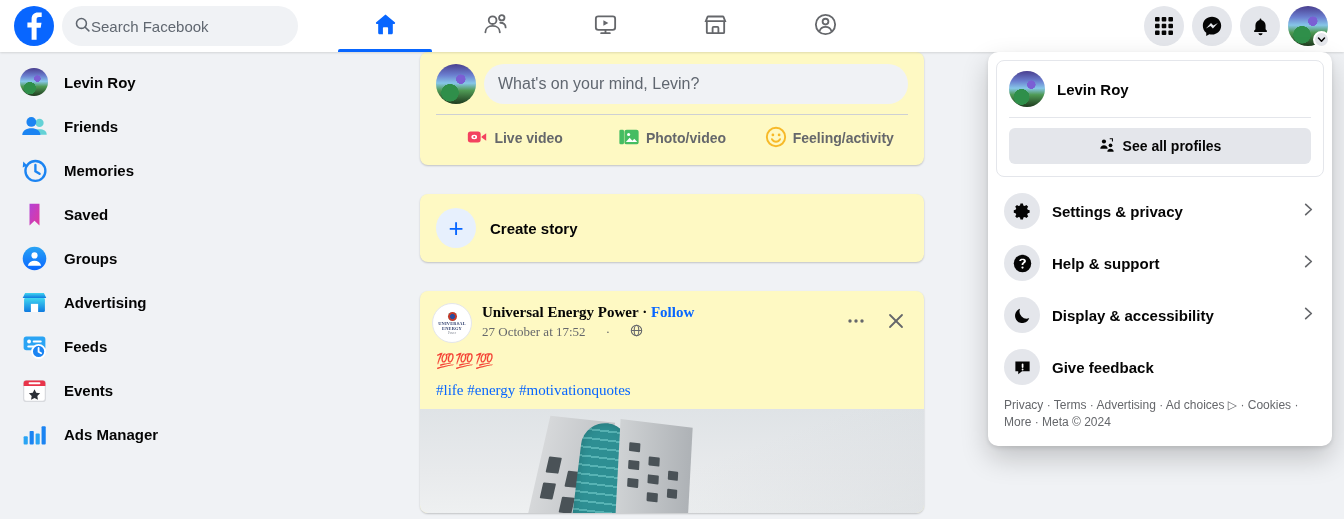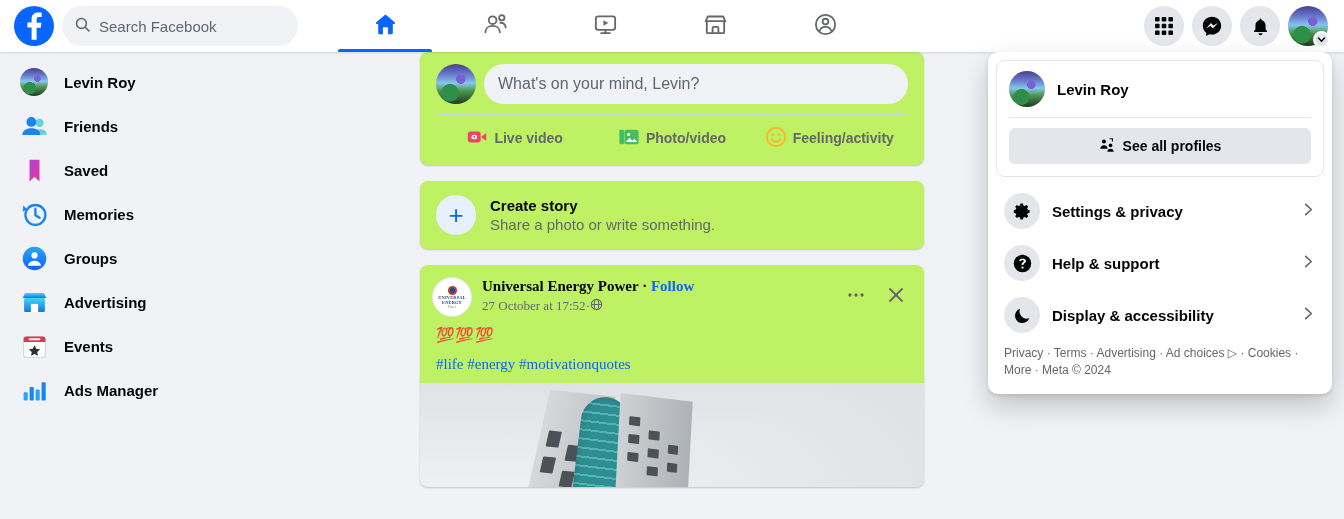--- a/index.html
+++ b/index.html
@@ -16,21 +16,21 @@
     width: 1344px; height: 52px;
     background: #ffffff;
     box-shadow: 0 1px 2px rgba(0,0,0,.12);
     display: flex; align-items: center;
     z-index: 30;
   }
   .hdr-left { display: flex; align-items: center; gap: 8px; padding-left: 14px; width: 330px; }
   .fb-logo { width: 40px; height: 40px; border-radius: 50%; background: #0866ff;
              display: flex; align-items: center; justify-content: center; flex: 0 0 40px; }
   .search-box {
-    display: flex; align-items: center; gap: 8px;
+    display: flex; align-items: center; 
     height: 40px; width: 236px; border-radius: 20px;
     background: #f0f2f5; padding: 0 12px;
   }
   .search-box .ph { color: #606770; font-size: 15px; }
 
   .hdr-nav { display: flex; align-items: stretch; height: 52px; flex: 1; justify-content: flex-start; }
   .nav-tab {
     width: 110px; height: 52px;
     display: flex; align-items: center; justify-content: center;
     position: relative;
@@ -63,21 +63,21 @@
   }
 
   
   .sidebar { position: absolute; top: 52px; left: 0; width: 360px; height: 467px; padding: 8px 0 0 8px; }
   .side-item { display: flex; align-items: center; gap: 12px; height: 44px; padding: 0 8px; border-radius: 8px; }
   .side-ico { width: 36px; height: 36px; display: flex; align-items: center; justify-content: center; flex: none; }
   .side-lbl { font-size: 15px; font-weight: 600; color: #050505; }
 
   
   .feed { position: absolute; top: 52px; left: 420px; width: 504px; }
-  .card { background: #bef264; border-radius: 8px; box-shadow: 0 1px 2px rgba(0,0,0,.2); margin-bottom: 16px; }
+  .card { background: #fef9c3; border-radius: 8px; box-shadow: 0 1px 2px rgba(0,0,0,.2); margin-bottom: 29px; }
 
   .composer { padding: 12px 16px 8px; }
   .comp-top { display: flex; align-items: center; gap: 8px; }
   .comp-input {
     flex: 1; height: 40px; border-radius: 20px; background: #f0f2f5;
     display: flex; align-items: center; padding: 0 14px;
     color: #606770; font-size: 16px;
   }
   .comp-div { height: 1px; background: #ced0d4; margin: 10px 0 4px; }
   .comp-acts { display: flex; }
@@ -99,21 +99,21 @@
     overflow: hidden;
   }
   .page-av .pa-dot { width: 9px; height: 9px; border-radius: 50%;
     background: radial-gradient(circle, #2b4a9b 0 40%, #c0392b 41% 70%, #1f6f3f 71%); }
   .pa-l1 { font-size: 4.4px; font-weight: 700; color: #2b3b6b; letter-spacing: .2px; }
   .pa-l2 { font-size: 4.4px; font-weight: 700; color: #2b3b6b; letter-spacing: .2px; }
   .pa-l3 { font-size: 3.2px; color: #7a7f8c; }
 
   .post-name { font-size: 15px; font-weight: 600; color: #050505; line-height: 1.25; }
   .post-name .follow { color: #0866ff; font-weight: 600; }
-  .post-meta { font-size: 13px; color: #65676b; display: flex; align-items: center; gap: 0; margin-top: 2px; }
+  .post-meta { font-size: 13px; color: #65676b; display: flex; align-items: center; gap: 20px; margin-top: 2px; }
   .post-btns { margin-left: auto; display: flex; align-items: center; gap: 8px; padding-top: 2px; }
   .pb { width: 32px; height: 32px; border-radius: 50%; display: flex; align-items: center; justify-content: center; color: #65676b; }
   .post-body { padding: 8px 16px 10px; }
   .post-emoji { font-size: 15px; letter-spacing: 1px; line-height: 1.4; color: #e8453c; }
   .post-tags { font-size: 15px; color: #0866ff; margin-top: 10px; }
 
   .post-photo {
     height: 104px; width: 504px;
     background:
       linear-gradient(160deg, rgba(255,255,255,0) 55%, rgba(200,205,210,.35) 100%),
@@ -275,41 +275,41 @@
           <circle cx="12.5" cy="11" r="5.4" fill="#1b84f2"></circle>
           <path d="M2.5 25.5c0-4.8 4.4-7.6 10-7.6s10 2.8 10 7.6z" fill="#1b84f2"></path>
         </svg>
     </span>
     <span class="side-lbl">Friends</span>
   </div>
 
   <div class="side-item">
     <span class="side-ico">
       <svg width="29" height="29" viewBox="0 0 32 32">
+          <circle cx="17" cy="16.5" r="11" fill="none" stroke="#1b84f2" stroke-width="2.6"></circle>
+          <path d="M17 9.8v7l4.6 2.8" fill="none" stroke="#1b84f2" stroke-width="2.6" stroke-linecap="round"></path>
+          <path d="M8 10.5 3.6 6.2 3 12.8z" fill="#1b84f2"></path>
+        </svg>
+    </span>
+    <span class="side-lbl">Memories</span>
+  </div>
+
+  <div class="side-item">
+    <span class="side-ico">
+      <svg width="29" height="29" viewBox="0 0 32 32">
           <defs>
             <linearGradient id="gsv" x1="0" y1="0" x2="1" y2="1">
               <stop offset="0" stop-color="#b342d6"></stop>
               <stop offset="1" stop-color="#e0399e"></stop>
             </linearGradient>
           </defs>
           <path d="M10.5 4h11v24l-5.5-5-5.5 5z" fill="url(#gsv)"></path>
         </svg>
     </span>
     <span class="side-lbl">Saved</span>
-  </div>
-
-  <div class="side-item">
-    <span class="side-ico">
-      <svg width="29" height="29" viewBox="0 0 32 32">
-          <circle cx="17" cy="16.5" r="11" fill="none" stroke="#1b84f2" stroke-width="2.6"></circle>
-          <path d="M17 9.8v7l4.6 2.8" fill="none" stroke="#1b84f2" stroke-width="2.6" stroke-linecap="round"></path>
-          <path d="M8 10.5 3.6 6.2 3 12.8z" fill="#1b84f2"></path>
-        </svg>
-    </span>
-    <span class="side-lbl">Memories</span>
   </div>
 
   <div class="side-item">
     <span class="side-ico">
       <svg width="29" height="29" viewBox="0 0 32 32">
           <defs>
             <linearGradient id="ggr" x1="0" y1="0" x2="0" y2="1">
               <stop offset="0" stop-color="#2aa4f4"></stop>
               <stop offset="1" stop-color="#0866ff"></stop>
             </linearGradient>
@@ -333,20 +333,33 @@
             </linearGradient>
           </defs>
           <path d="M3 11h26l-2.6-5.5H5.6z" fill="url(#gmk)"></path>
           <rect x="4.5" y="11" width="23" height="15.5" rx="1.5" fill="url(#gmk)"></rect>
           <rect x="12" y="17.5" width="8" height="9" fill="#fff"></rect>
         </svg>
     </span>
     <span class="side-lbl">Advertising</span>
   </div>
 
+  <div class="side-item">
+    <span class="side-ico">
+      <svg width="29" height="29" viewBox="0 0 32 32">
+          <rect x="4" y="5" width="24" height="15" rx="3" fill="#2aa4f4"></rect>
+          <circle cx="10" cy="10.5" r="2.1" fill="#fff"></circle>
+          <rect x="14" y="9.3" width="10" height="2.2" rx="1.1" fill="#fff"></rect>
+          <rect x="8" y="15" width="16" height="2.2" rx="1.1" fill="#fff"></rect>
+          <circle cx="20.5" cy="21.5" r="7.2" fill="#1b84f2" stroke="#fff" stroke-width="2"></circle>
+          <path d="M20.5 17.6v4.1l2.8 1.7" fill="none" stroke="#fff" stroke-width="2" stroke-linecap="round"></path>
+        </svg>
+    </span>
+    <span class="side-lbl">Feeds</span>
+  </div>
 
   <div class="side-item">
     <span class="side-ico">
       <svg width="29" height="29" viewBox="0 0 32 32">
           <rect x="4" y="5" width="24" height="23" rx="3" fill="#fff" stroke="#d8dade" stroke-width="1.4"></rect>
           <path d="M4 8a3 3 0 013-3h18a3 3 0 013 3v3H4z" fill="#e8344a"></path>
           <rect x="9.5" y="7" width="13" height="2" rx="1" fill="#fff"></rect>
           <path d="m16 14.5 1.9 3.9 4.3.6-3.1 3 .7 4.3-3.8-2-3.8 2 .7-4.3-3.1-3 4.3-.6z" fill="#2b2f36"></path>
         </svg>
     </span>
@@ -410,21 +423,20 @@
         </span>
         <span>Feeling/activity</span>
       </div>
     </div>
   </div>
 
   <div class="card story">
     <div class="story-plus">+</div>
     <div>
       <div class="story-t1">Create story</div>
-      <div class="story-t2">Share a photo or write something.</div>
     </div>
   </div>
 
   <div class="card" style="overflow:hidden;font-family:Liberation Serif, serif;">
     <div class="post-head">
       <div class="page-av">
         <span class="pa-dot"></span>
         <span class="pa-l1">UNIVERSAL</span>
         <span class="pa-l2">ENERGY</span>
         <span class="pa-l3">Power</span>
@@ -549,16 +561,26 @@
         </svg>
     </span>
     <span class="dd-lbl">Display &amp; accessibility</span>
     <span class="dd-chev">
       <svg width="15" height="15" viewBox="0 0 16 16" fill="none" stroke="#65676b" stroke-width="1.8" stroke-linecap="round" stroke-linejoin="round">
           <polyline points="5,2.5 11,8 5,13.5"></polyline>
         </svg>
     </span>
   </div>
 
+  <div class="dd-item">
+    <span class="dd-ico">
+      <svg width="19" height="19" viewBox="0 0 24 24">
+          <path d="M3 4.5h18v12.2h-9.6L6.6 20.6v-3.9H3z" fill="#050505"></path>
+          <rect x="11" y="7" width="2.2" height="5.6" rx="1.1" fill="#fff"></rect>
+          <circle cx="12.1" cy="14.6" r="1.2" fill="#fff"></circle>
+        </svg>
+    </span>
+    <span class="dd-lbl">Give feedback</span>
+  </div>
 
 
   <div class="dd-footer">Privacy · Terms · Advertising · Ad choices ▷ · Cookies · More · Meta © 2024</div>
 </div>
 
 </body></html>

